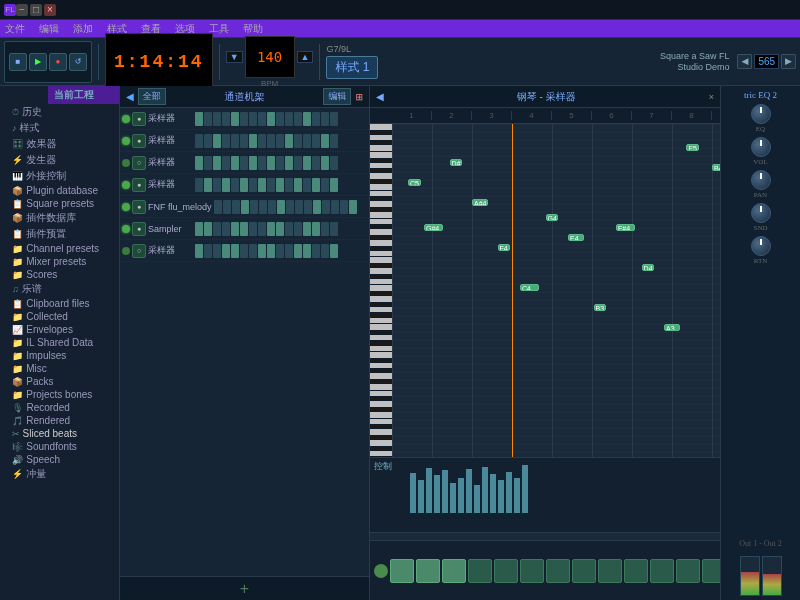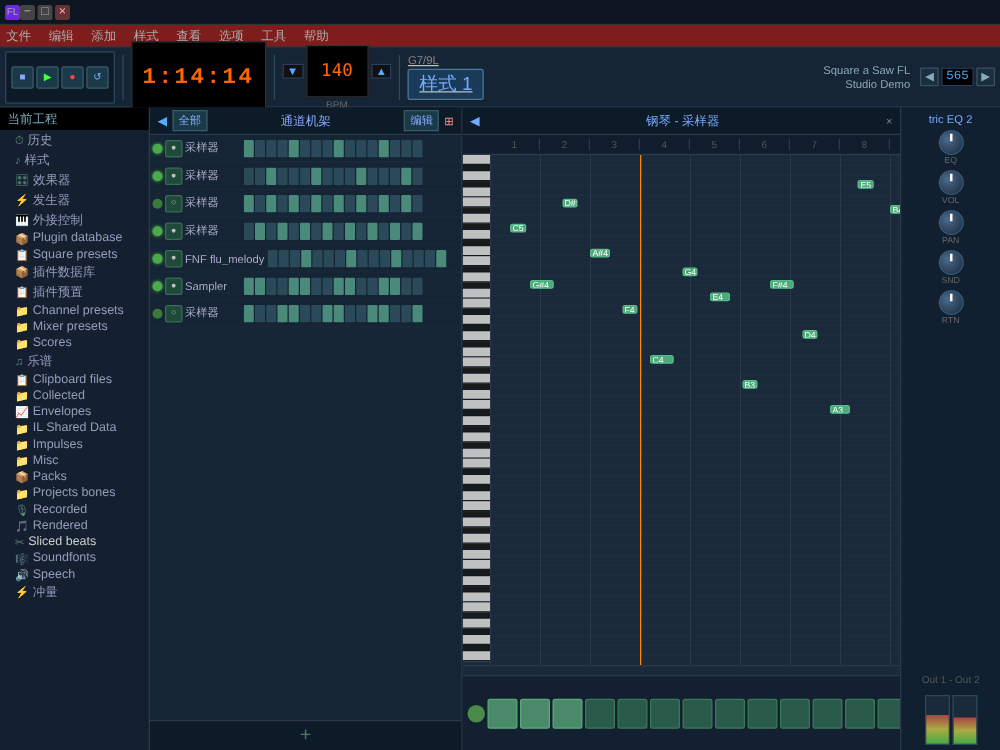--- a/index.html
+++ b/index.html
@@ -20,21 +20,21 @@
       display: flex;
       align-items: center;
       padding: 0 4px;
       border-bottom: 1px solid #333;
     }
     .tb-icon { width: 12px; height: 12px; border-radius: 2px; background: #444; display: inline-block; }
 
     
     #menu-bar {
       height: 18px;
-      background: #7f1d1d;
+      background: #6d28d9;
       display: flex;
       align-items: center;
       padding: 0 2px;
       border-bottom: 1px solid #2a3a4a;
       gap: 8px;
     }
     .menu-item { font-size: 10px; color: #aaa; cursor: pointer; padding: 0 3px; }
 
     
     #toolbar {
@@ -92,21 +92,21 @@
       border: 1px solid #333;
       min-width: 50px;
       text-align: center;
     }
 
     .style-btn {
       background: #1a3a5a;
       border: 1px solid #4a7a9a;
       color: #7af;
       padding: 2px 8px;
-      font-size: 15px;
+      font-size: 12px;
       cursor: pointer;
       border-radius: 2px;
     }
 
     
     #main-layout {
       display: flex;
       height: calc(600px - 86px);
     }
 
@@ -115,24 +115,25 @@
       width: 120px;
       background: #142030;
       border-right: 1px solid #2a3a4a;
       overflow-y: auto;
       flex-shrink: 0;
     }
 
     .sidebar-section-title {
       color: #7ab;
       font-size: 10px;
-      font-weight: normal;
+      font-weight: bold;
       padding: 2px 6px;
-      background: #000000;
+      background: #4c1d95;
       cursor: pointer;
+      margin-left: 48px;
     }
 
     .sidebar-item {
       display: flex;
       align-items: center;
       padding: 1px 6px 1px 12px;
       cursor: pointer;
       font-size: 10px;
       color: #99b;
       gap: 3px;
@@ -365,20 +366,21 @@
     
     #right-panel {
       width: 80px;
       background: #102030;
       border-left: 1px solid #2a3a4a;
       display: flex;
       flex-direction: column;
       flex-shrink: 0;
       padding: 4px 2px;
       gap: 4px;
+      font-family: Liberation Serif, serif;
     }
 
     .eq-label {
       font-size: 9px;
       color: #7af;
       text-align: center;
     }
 
     .knob {
       width: 20px;
@@ -477,35 +479,35 @@
     <div style="display:flex;align-items:center;gap:2px;">
       <div style="background:#111;color:#5af;font-size:9px;padding:0 3px;border:1px solid #2a4060;">▼</div>
       <div class="bpm-display">140</div>
       <div style="background:#111;color:#5af;font-size:9px;padding:0 3px;border:1px solid #2a4060;">▲</div>
     </div>
     <div style="font-size:8px;color:#666;">BPM</div>
   </div>
 
   <div class="toolbar-separator"></div>
 
-  <div style="display:flex;flex-direction:column;gap:2px;text-decoration:underline;">
+  <div style="display:flex;flex-direction:column;gap:2px;">
     <div style="font-size:9px;color:#888;">G7/9L</div>
     <div class="style-btn">样式 1</div>
   </div>
 
   <div style="flex:1;"></div>
 
   <div style="display:flex;flex-direction:column;align-items:flex-end;font-size:9px;color:#8ab;gap:1px;">
     <div>Square a Saw FL</div>
     <div>Studio Demo</div>
   </div>
 
   <div style="display:flex;gap:2px;margin-left:4px;">
     <div class="small-btn">◀</div>
-    <div style="background:#000;color:#4af;font-size:10px;padding:1px 3px;border:1px solid #2a4060;font-family:Liberation Mono, monospace;">565</div>
+    <div style="background:#000;color:#4af;font-size:10px;padding:1px 3px;border:1px solid #2a4060;font-family:Liberation Sans, sans-serif;">565</div>
     <div class="small-btn">▶</div>
   </div>
 </div>
 
 <div id="main-layout">
 
   <div id="left-sidebar">
 
   <div class="sidebar-section-title">当前工程</div>
       <div class="sidebar-item">
@@ -898,20 +900,40 @@
           <div class="note" style="left: 176px; width: 16px; top: 110px;">E4</div>
           <div class="note" style="left: 201.6px; width: 12.8px; top: 180px;">B3</div>
           <div class="note" style="left: 224px; width: 19.2px; top: 100px;">F#4</div>
           <div class="note" style="left: 249.6px; width: 12.8px; top: 140px;">D4</div>
           <div class="note" style="left: 272px; width: 16px; top: 200px;">A3</div>
           <div class="note" style="left: 294.4px; width: 12.8px; top: 20px;">E5</div>
           <div class="note" style="left: 320px; width: 19.2px; top: 40px;">B4</div>
         </div>
     </div>
 
+    <div id="control-section" style="height:75px;background:#122030;border-top:1px solid #2a3a4a;position:relative;overflow:hidden;">
+      <div class="control-label">控制</div>
+      <div class="velocity-bars" id="velocity-bars-container">
+      <div class="vel-bar" style="height: 40px;"></div>
+          <div class="vel-bar" style="height: 33px;"></div>
+          <div class="vel-bar" style="height: 45px;"></div>
+          <div class="vel-bar" style="height: 38px;"></div>
+          <div class="vel-bar" style="height: 43px;"></div>
+          <div class="vel-bar" style="height: 30px;"></div>
+          <div class="vel-bar" style="height: 35px;"></div>
+          <div class="vel-bar" style="height: 44px;"></div>
+          <div class="vel-bar" style="height: 28px;"></div>
+          <div class="vel-bar" style="height: 46px;"></div>
+          <div class="vel-bar" style="height: 39px;"></div>
+          <div class="vel-bar" style="height: 33px;"></div>
+          <div class="vel-bar" style="height: 41px;"></div>
+          <div class="vel-bar" style="height: 35px;"></div>
+          <div class="vel-bar" style="height: 48px;"></div>
+        </div>
+    </div>
 
     <div class="scrollbar-h"></div>
 
     <div id="pattern-section">
       <div style="width:14px;height:14px;background:#4a8a4a;border-radius:50%;flex-shrink:0;"></div>
 
     <div class="pattern-block active"></div>
         <div class="pattern-block active"></div>
         <div class="pattern-block active"></div>
         <div class="pattern-block"></div>

